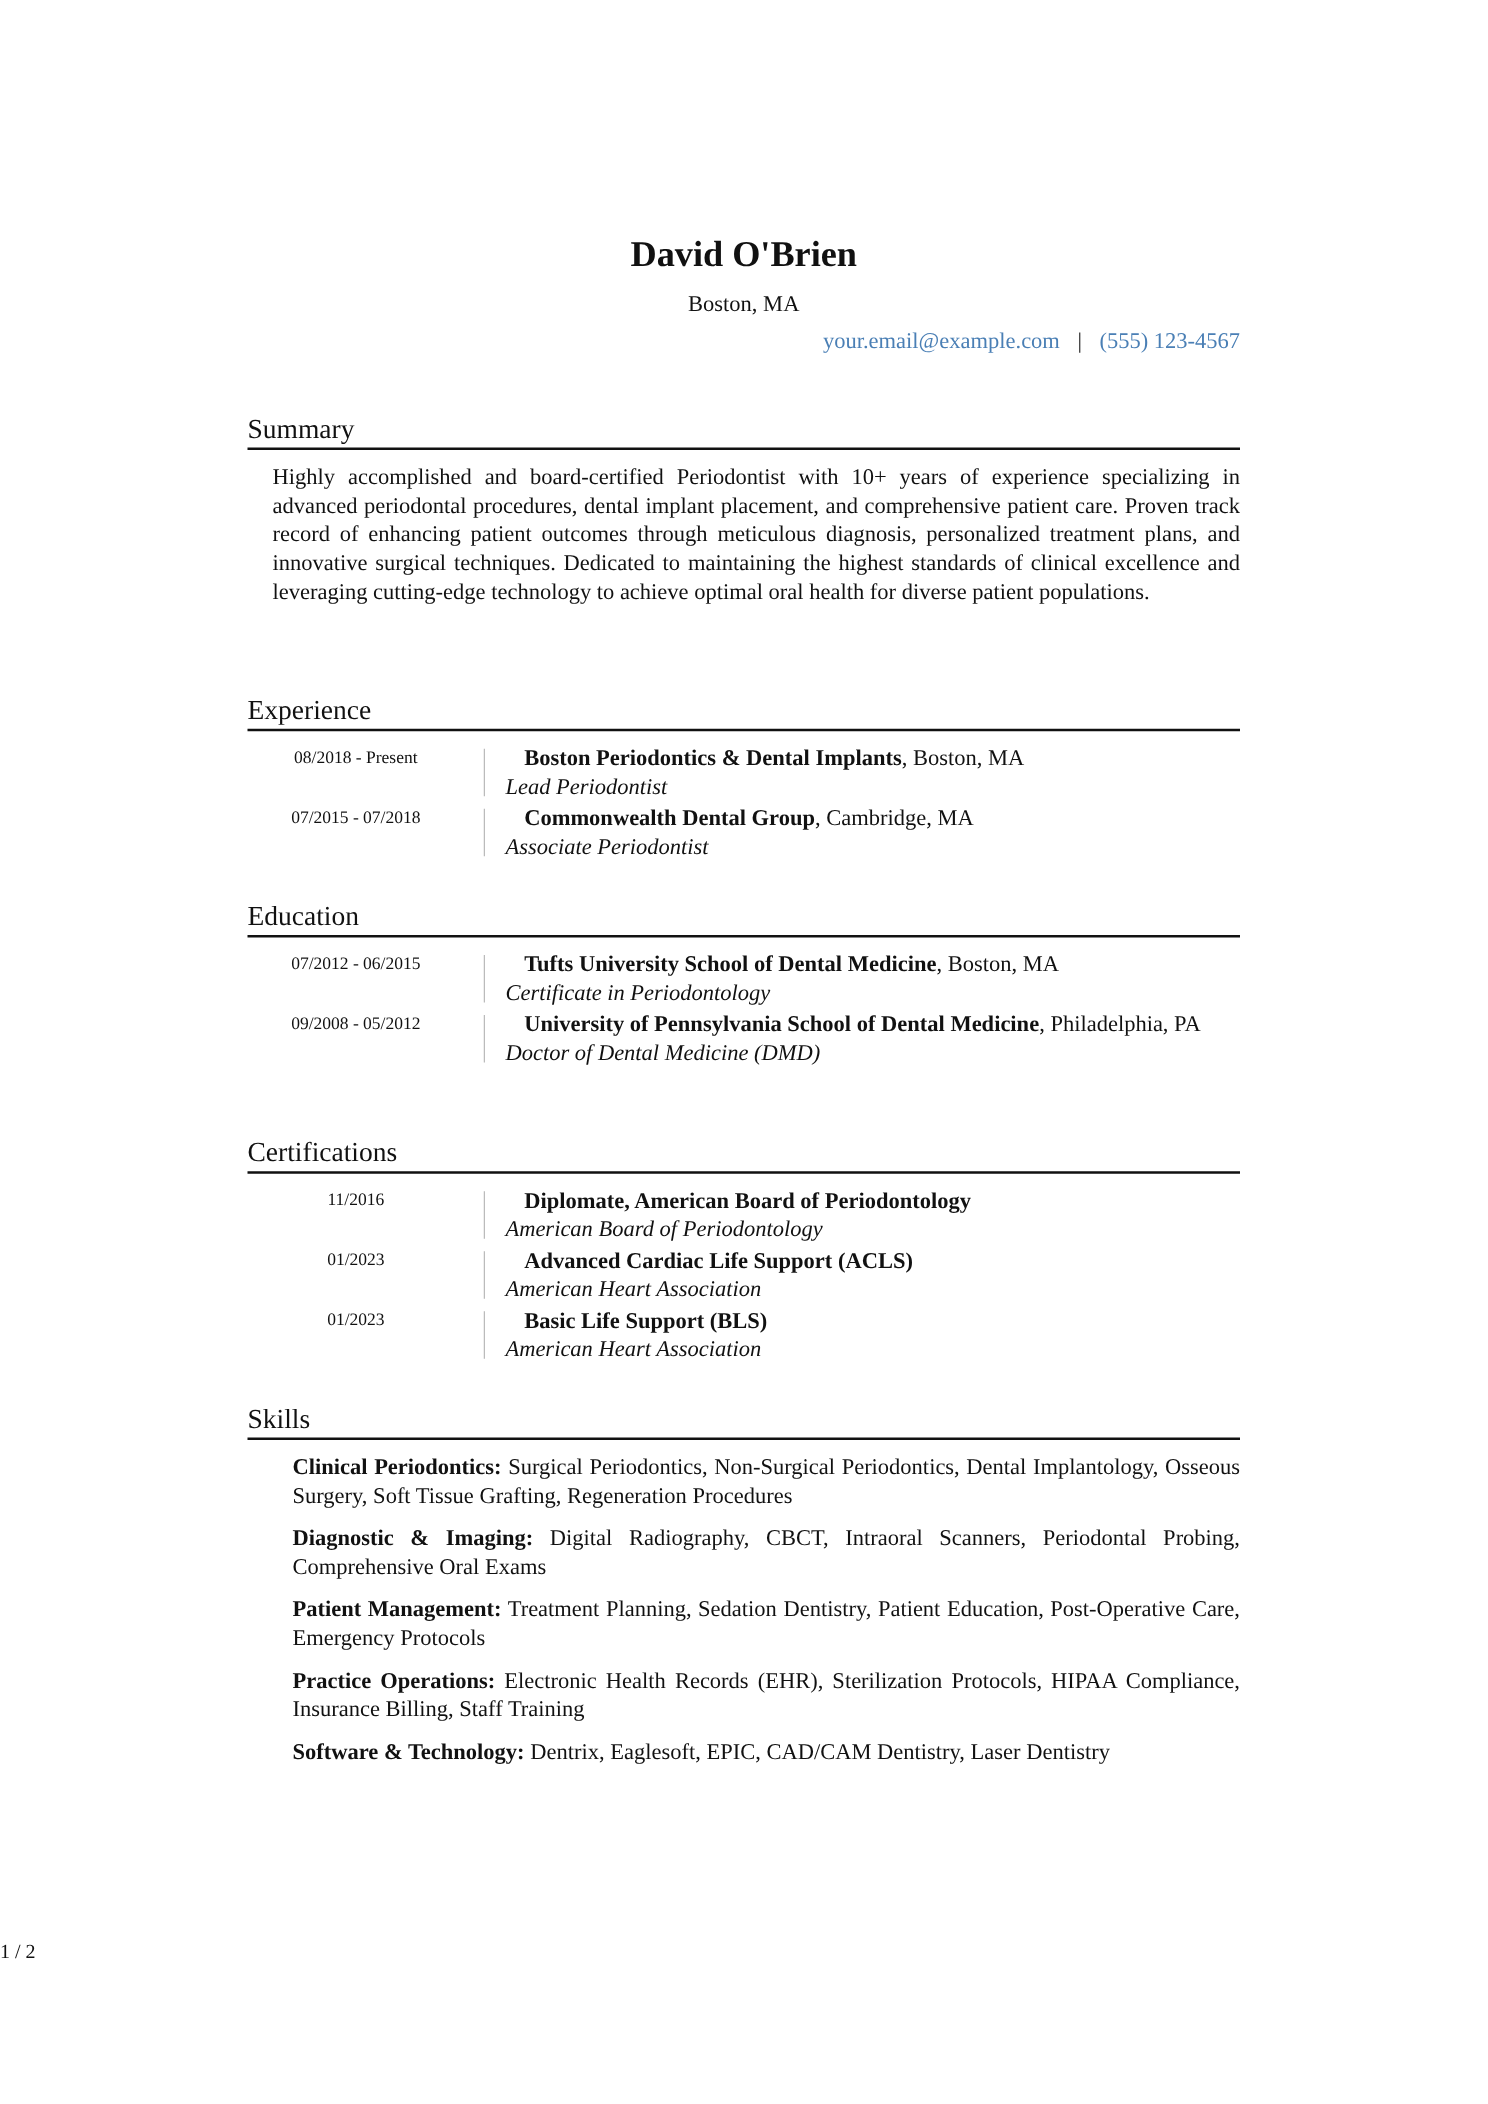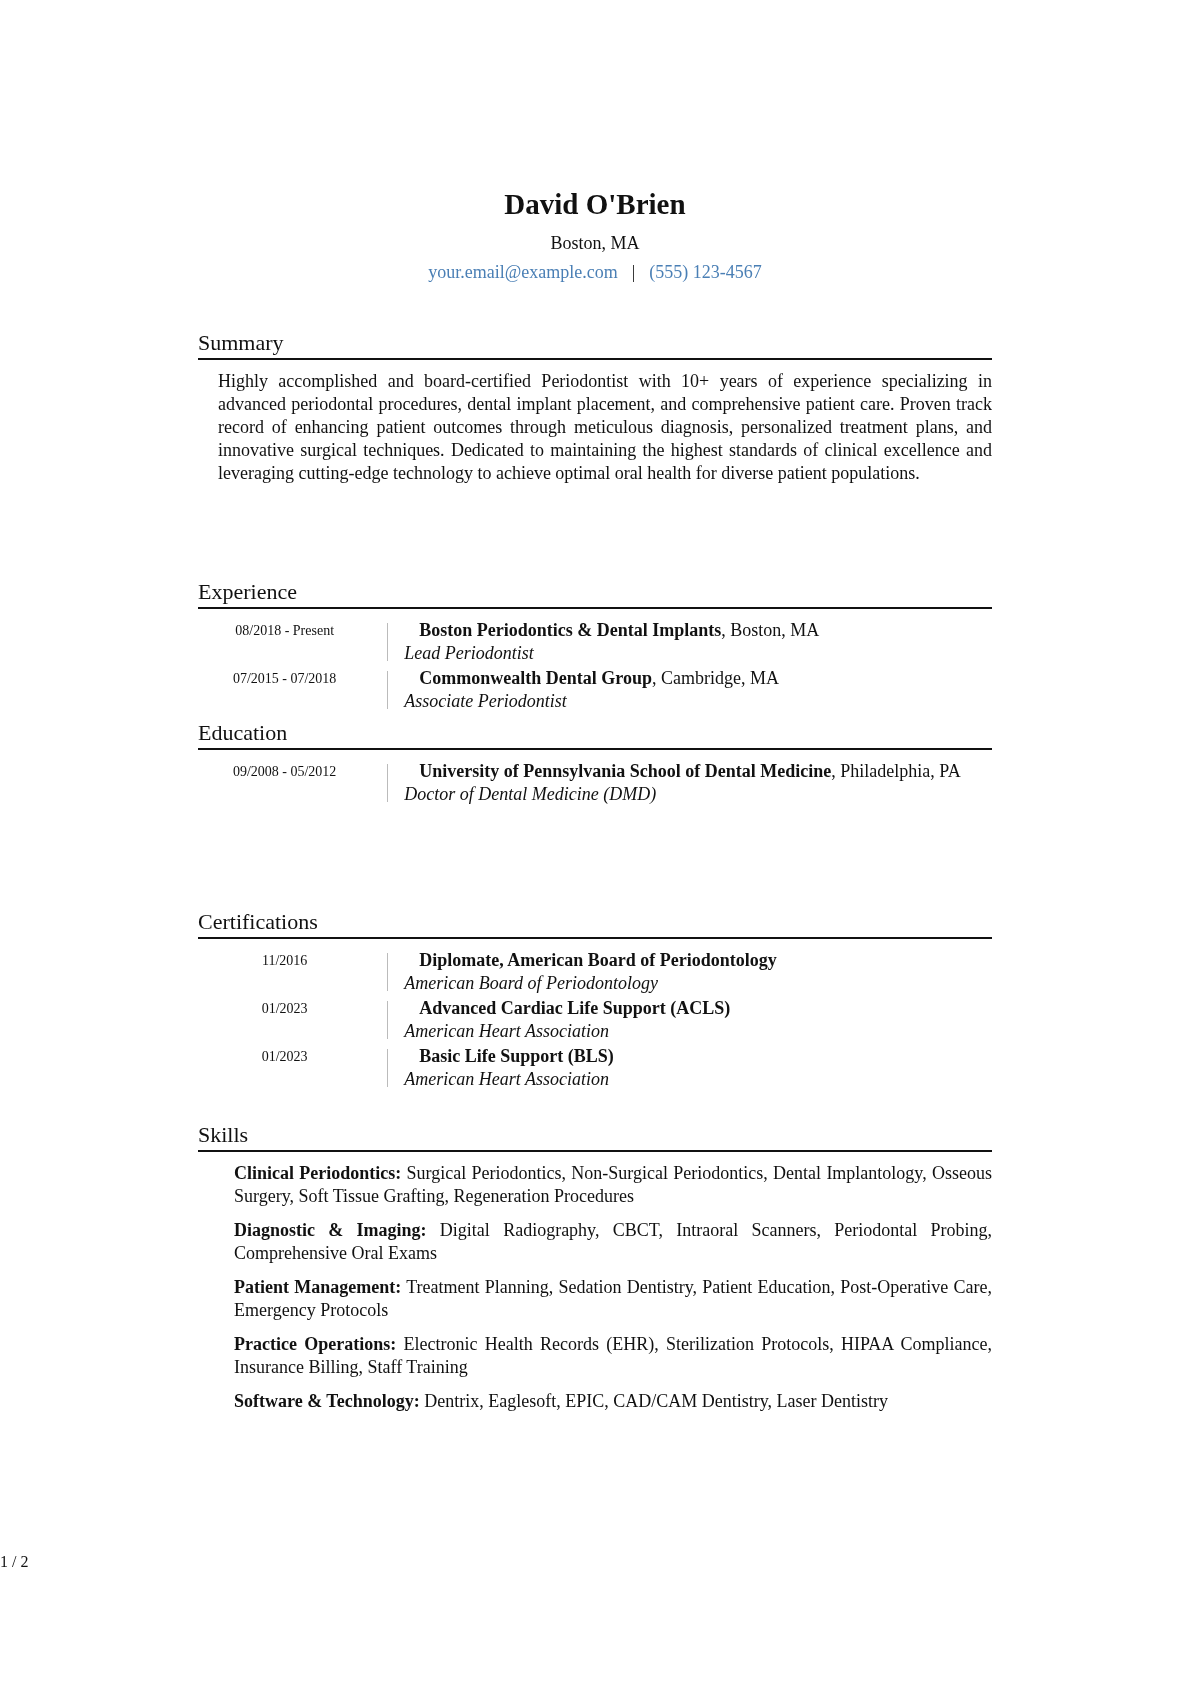--- a/index.html
+++ b/index.html
@@ -1,20 +1,20 @@
 <!DOCTYPE html>
 <html><head>
 <meta charset="utf-8">
 <style>
   html,body{margin:0;padding:0;background:#fff;}
   body{width:1190px;height:1683px;position:relative;font-family:"DejaVu Serif","Liberation Serif",serif;color:#111;}
   .page{position:absolute;left:198px;top:0;width:794px;}
   .name{position:absolute;left:0;width:794px;top:188px;text-align:center;font-size:29px;font-weight:bold;font-family:"Liberation Serif",serif;}
   .loc{position:absolute;left:0;width:794px;top:233px;text-align:center;font-size:18px;font-family:"Liberation Serif",serif;}
-  .contact{position:absolute;left:0;width:794px;top:262px;text-align:center;font-size:18px;font-family:"Liberation Serif",serif;color:#4a7fb5;}
+  .contact{position:absolute;left:0;width:794px;top:262px;text-align:right;font-size:18px;font-family:"Liberation Serif",serif;color:#4a7fb5;}
   .contact .sep{color:#222;margin:0 14px;}
   .sec{position:absolute;left:0;width:794px;}
   .sec h2{margin:0;font-size:22px;font-weight:normal;font-family:"Liberation Serif",serif;padding-bottom:2px;border-bottom:2px solid #111;}
   .body{font-family:Liberation Serif, serif;font-size:18px;line-height:23px;}
   .summary{margin:10px 0 0 20px;text-align:justify;}
   .entry{display:flex;margin-top:0;}
   .date{width:174px;text-align:center;padding-right:16px;font-size:14px;line-height:23px;font-family:Liberation Serif, serif;}
   .bar{width:1px;background:#bbb;margin:4px 0 4px 0;}
   .content{padding-left:16px;width:590px;font-size:18px;line-height:23px;font-family:"Liberation Serif",serif;}
   .content b{font-weight:bold;margin-left:15px;}
@@ -34,39 +34,44 @@
   <div class="loc">Boston, MA</div>
   <div class="contact">
     <span>your.email@example.com</span><span class="sep">|</span><span>(555) 123-4567</span>
   </div>
 
   <div class="sec" style="top:330px">
     <h2>Summary</h2>
     <div class="body summary">Highly accomplished and board-certified Periodontist with 10+ years of experience specializing in advanced periodontal procedures, dental implant placement, and comprehensive patient care. Proven track record of enhancing patient outcomes through meticulous diagnosis, personalized treatment plans, and innovative surgical techniques. Dedicated to maintaining the highest standards of clinical excellence and leveraging cutting-edge technology to achieve optimal oral health for diverse patient populations.</div>
   </div>
 
-  <div class="sec" style="top:579px">
+  <div class="sec" style="top:555px">
     <h2>Experience</h2>
     <div class="entries">
         <div class="entry">
           <div class="date">08/2018 - Present</div>
           <div class="bar"></div>
           <div class="content"><b>Boston Periodontics &amp; Dental Implants</b><span>, Boston, MA</span><i>Lead Periodontist</i></div>
         </div>
         <div class="entry">
           <div class="date">07/2015 - 07/2018</div>
           <div class="bar"></div>
           <div class="content"><b>Commonwealth Dental Group</b><span>, Cambridge, MA</span><i>Associate Periodontist</i></div>
         </div>
       </div>
   </div>
 
   <div class="sec" style="top:720px">
     <h2>Education</h2>
     <div class="entries">
+        <div class="entry">
+          <div class="date">07/2012 - 06/2015</div>
+          <div class="bar"></div>
+          <div class="content"><b>Tufts University School of Dental Medicine</b><span>, Boston, MA</span><i>Certificate in Periodontology</i></div>
+        </div>
         <div class="entry">
           <div class="date">09/2008 - 05/2012</div>
           <div class="bar"></div>
           <div class="content"><b>University of Pennsylvania School of Dental Medicine</b><span>, Philadelphia, PA</span><i>Doctor of Dental Medicine (DMD)</i></div>
         </div>
       </div>
   </div>
 
   <div class="sec" style="top:909px">
     <h2>Certifications</h2>

